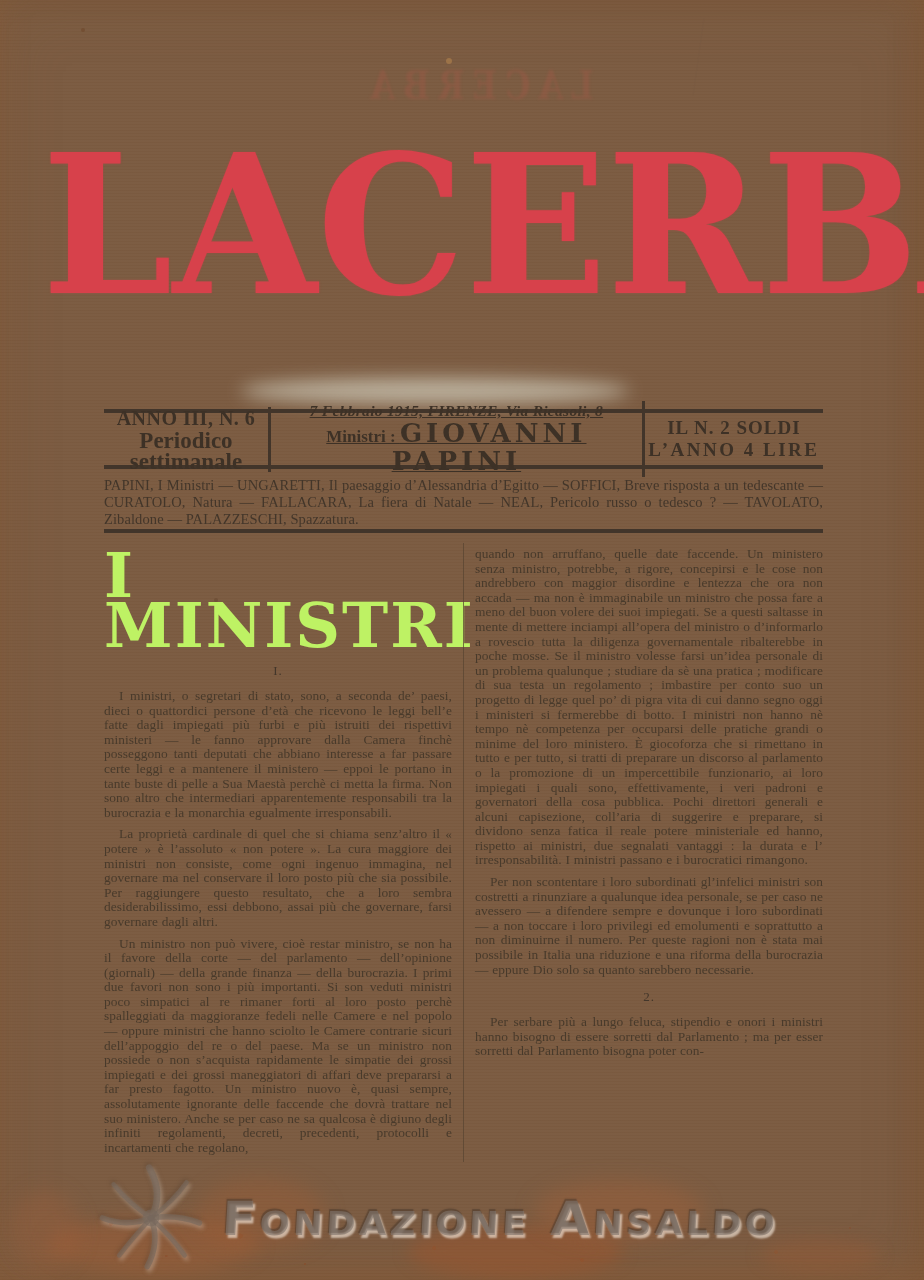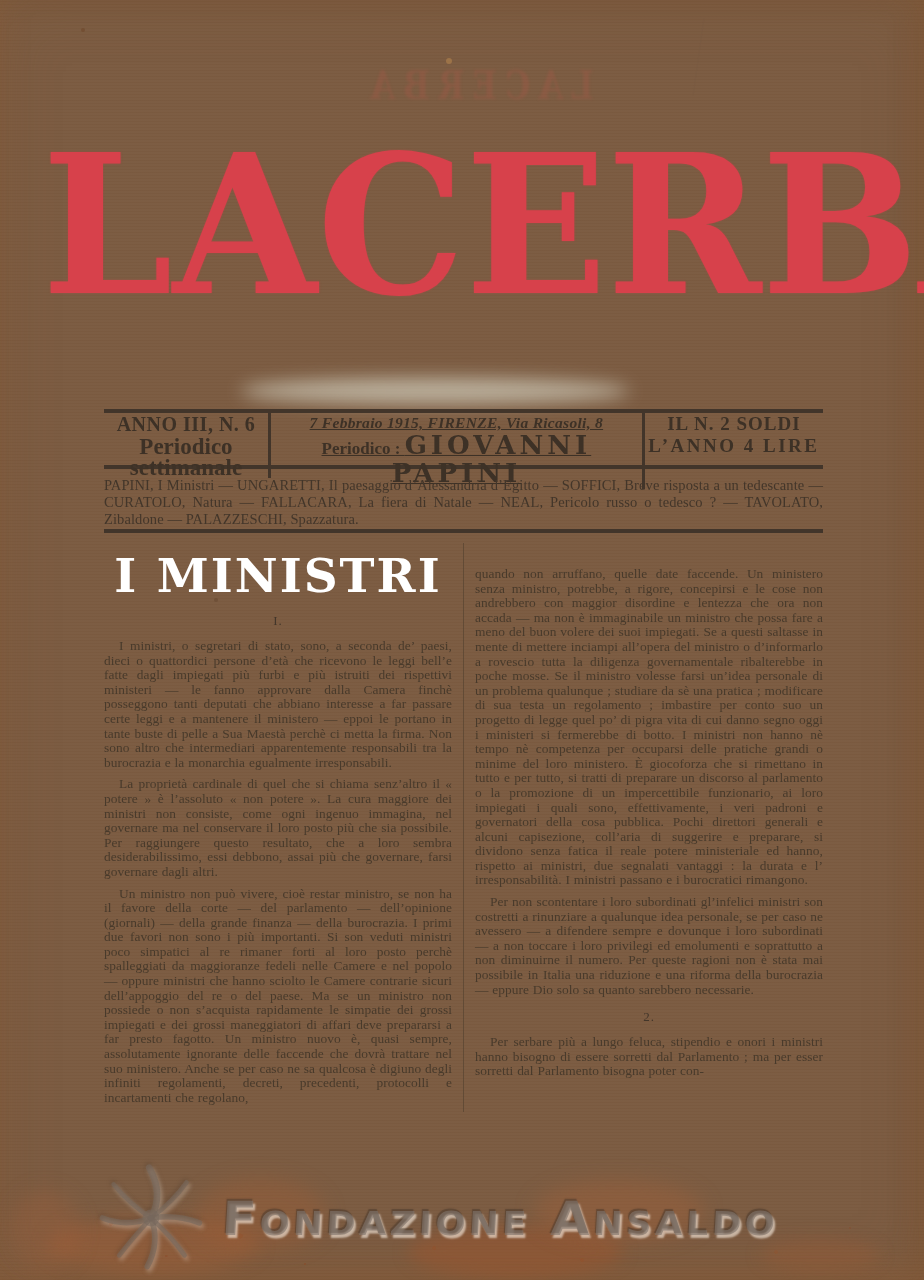--- a/index.html
+++ b/index.html
@@ -32,21 +32,21 @@
     font-size:186px;line-height:188px;
     transform:scaleY(1.04);transform-origin:top center;
     text-shadow:0 0 2px rgba(215,65,75,.45);
   }
   .masthead span{display:block;}
 
   
   .hbar{
     position:absolute;top:409px;left:104px;width:719px;
     border-top:4px solid #42352a;border-bottom:4px solid #42352a;
-    display:flex;align-items:flex-start;height:52px;
+    display:flex;align-items:center;height:52px;
   }
   .hcell{display:flex;flex-direction:column;justify-content:center;text-align:center;font-weight:bold;color:#3d3126;}
   .hcell.l{width:23%;border-right:3px solid #42352a;}
   .hcell.c{width:52%;border-right:3px solid #42352a;text-decoration:underline;}
   .hcell.r{width:25%;}
   .h-anno{font-size:20px;line-height:23px;letter-spacing:.5px;}
   .h-period{font-size:23px;line-height:21px;}
   .h-date{font-size:15.5px;line-height:20px;font-style:italic;letter-spacing:.3px;}
   .h-dir{font-size:17px;line-height:24px;}
   .h-dirname{font-size:26px;letter-spacing:4px;font-family:"DejaVu Serif", serif;}
@@ -55,25 +55,25 @@
 
   
   .toc{position:absolute;top:477px;left:104px;width:719px;margin:0;
     font-size:14.5px;line-height:16.8px;text-align:justify;color:#43362a;letter-spacing:.1px;font-family:Liberation Serif, serif;}
   .rule2{position:absolute;top:529px;left:104px;width:719px;height:4px;background:#42352a;}
 
   
   .cols{position:absolute;top:543px;left:104px;width:719px;display:flex;}
   .col{width:348px;}
   .coldiv{width:1px;background:rgba(90,70,50,.75);margin:0 11px;}
-  .art-title{margin:8px 0 2px 0;text-align:center;font-size:47px;line-height:50px;font-weight:bold;color:#ffffff;letter-spacing:2px;font-family:"DejaVu Serif", serif;}
+  .art-title{margin:8px 0 2px 0;text-align:left;font-size:62px;line-height:50px;font-weight:bold;color:#bef264;letter-spacing:2px;font-family:"DejaVu Serif", serif;}
   .secno{text-align:center;font-size:13px;margin:12px 0 10px 0;color:#43362a;letter-spacing:1px;}
   .col p{margin:0 0 7px 0;font-size:13.4px;line-height:14.6px;text-align:justify;color:#483a2b;letter-spacing:.05px;word-spacing:.4px;}
   .col p.ind{text-indent:15px;}
-  .col.right{padding-top:4px;margin-top:20px;}
+  .col.right{padding-top:4px;}
 
   
   .wm{position:absolute;top:1168px;left:92px;width:740px;height:100px;display:flex;align-items:center;pointer-events:none;}
   .wm-star{width:118px;height:112px;flex:none;margin-right:12px;filter:drop-shadow(2px 3px 2px rgba(250,240,228,.5)) drop-shadow(-1px -2px 2px rgba(75,58,45,.45));}
   .wm-text{
     font-family:"DejaVu Sans", sans-serif;font-weight:bold;font-variant:small-caps;
     font-size:47px;letter-spacing:3px;white-space:nowrap;
     transform:scaleX(1.08) skewX(-3deg);transform-origin:left center;
     color:rgba(128,117,108,.62);
     text-shadow:-1px -2px 1px rgba(72,56,44,.55), 2px 3px 2px rgba(252,242,230,.6);
@@ -125,21 +125,21 @@
       <span>A</span>
     </h1>
 
   <div class="hbar">
     <div class="hcell l">
       <div class="h-anno">ANNO III, N. 6</div>
       <div class="h-period">Periodico settimanale</div>
     </div>
     <div class="hcell c">
       <div class="h-date">7 Febbraio 1915, FIRENZE, Via Ricasoli, 8</div>
-      <div class="h-dir"><span>Periodico : </span><span class="h-dirname">GIOVANNI PAPINI</span></div>
+      <div class="h-dir"><span>Ministri : </span><span class="h-dirname">GIOVANNI PAPINI</span></div>
     </div>
     <div class="hcell r">
       <div class="h-price1">IL N. 2 SOLDI</div>
       <div class="h-price2">L’ANNO 4 LIRE</div>
     </div>
   </div>
 
   <p class="toc">PAPINI, I Ministri — UNGARETTI, Il paesaggio d’Alessandria d’Egitto — SOFFICI, Breve risposta a un tedescante — CURATOLO, Natura — FALLACARA, La fiera di Natale — NEAL, Pericolo russo o tedesco ? — TAVOLATO, Zibaldone — PALAZZESCHI, Spazzatura.</p>
   <div class="rule2"></div>
 

